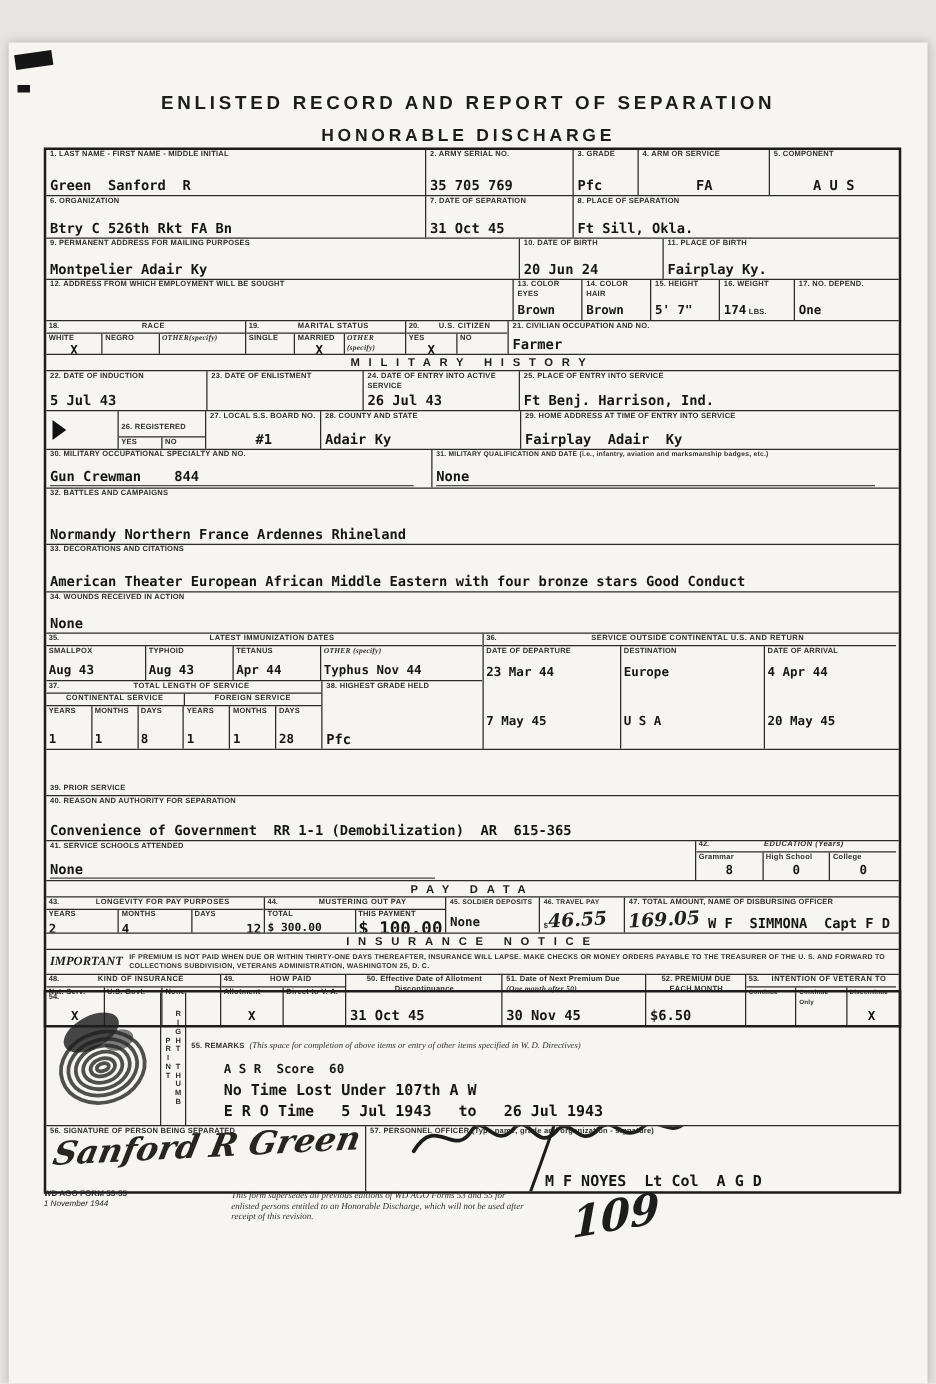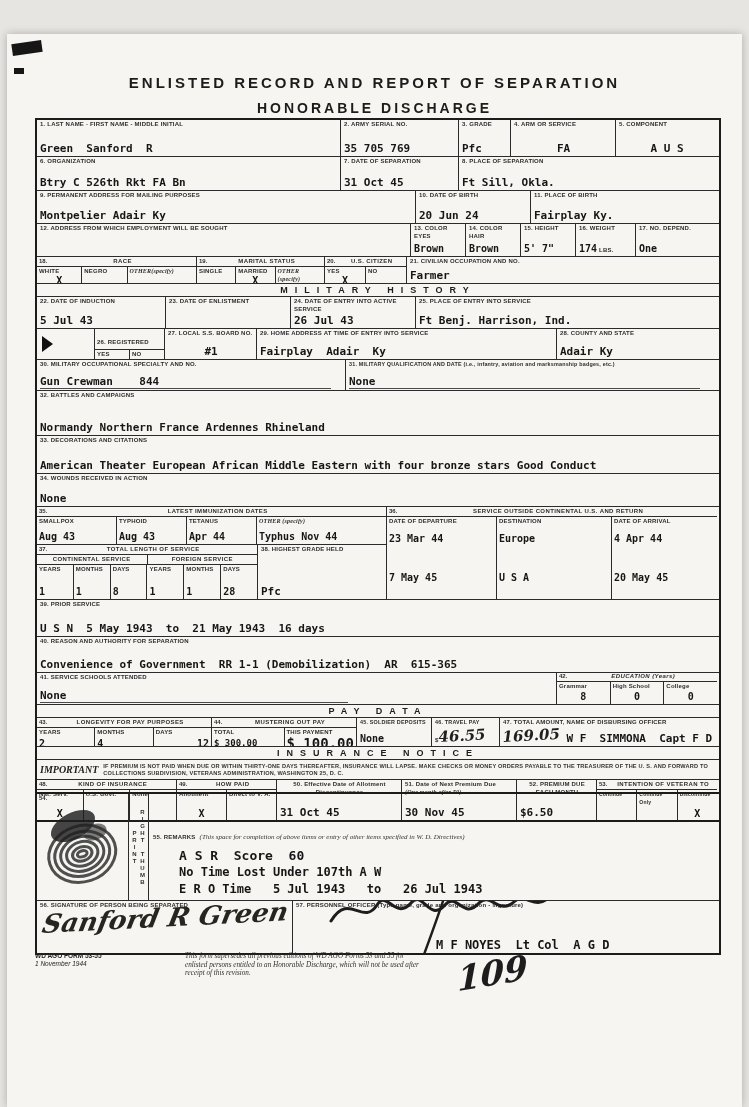--- a/index.html
+++ b/index.html
@@ -240,27 +240,27 @@
           <div class="subcell">
             <span class="lbl">NO</span>
             <span class="xmark"></span>
           </div>
         </div>
       </div>
       <div class="cell" style="width:92px">
         <span class="lbl">27. LOCAL S.S. BOARD NO.</span>
         <span class="val ctr" style="text-align:center">#1</span>
       </div>
+      <div class="cell" style="width:160px">
+        <span class="lbl">28. COUNTY AND STATE</span>
+        <span class="val">Adair Ky</span>
+      </div>
       <div class="cell" style="width:300px">
         <span class="lbl">29. HOME ADDRESS AT TIME OF ENTRY INTO SERVICE</span>
         <span class="val">Fairplay  Adair  Ky</span>
-      </div>
-      <div class="cell" style="width:160px">
-        <span class="lbl">28. COUNTY AND STATE</span>
-        <span class="val">Adair Ky</span>
       </div>
     </div>
 
     <div class="row" style="height:30px">
       <div class="cell" style="width:309px">
         <span class="lbl">30. MILITARY OCCUPATIONAL SPECIALTY AND NO.</span>
         <span class="val" style="border-bottom:1px solid #4a4a4a;width:96%">Gun Crewman    844</span>
       </div>
       <div class="cell" style="width:371px">
         <span class="lbl" style="font-size:5.4px">31. MILITARY QUALIFICATION AND DATE (i.e., infantry, aviation and marksmanship badges, etc.)</span>
@@ -377,21 +377,20 @@
             <span class="val sm" style="margin-top:6px">4 Apr 44</span>
             <span class="val sm" style="margin-top:auto;margin-bottom:14px">20 May 45</span>
           </div>
         </div>
       </div>
     </div>
 
     <div class="row" style="height:36px">
       <div class="cell" style="width:680px">
         <span class="lbl">39. PRIOR SERVICE</span>
-        <span class="val">U S N  5 May 1943  to  21 May 1943  16 days</span>
       </div>
     </div>
 
     <div class="row" style="height:35px">
       <div class="cell" style="width:680px">
         <span class="lbl">40. REASON AND AUTHORITY FOR SEPARATION</span>
         <span class="val">Convenience of Government  RR 1-1 (Demobilization)  AR  615-365</span>
       </div>
     </div>
 
@@ -580,21 +579,21 @@
       </div>
       <div class="cell" style="width:20px;padding:0">
         <span class="vert">RIGHT THUMB PRINT</span>
       </div>
       <div class="cell" style="width:568px;padding:2px 4px">
         <span style="display:flex;gap:4px;align-items:baseline">
           <span class="lbl">55. REMARKS</span>
           <span class="note">(This space for completion of above items or entry of other items specified in W. D. Directives)</span>
         </span>
         <div style="padding:6px 0 0 26px">
-          <div class="val" style="font-size:13px;line-height:17px">A S R  Score  60</div>
+          <div class="val" style="font-size:10px;line-height:17px">A S R  Score  60</div>
           <div class="val" style="font-size:12px;line-height:17px">No Time Lost Under 107th A W</div>
           <div class="val" style="font-size:12px;line-height:17px">E R O Time   5 Jul 1943   to   26 Jul 1943</div>
         </div>
       </div>
     </div>
     <div class="row" style="height:52px">
       <div class="cell" style="width:256px">
         <span class="lbl">56. SIGNATURE OF PERSON BEING SEPARATED</span>
         <span class="sig-vet">Sanford R Green</span>
       </div>

